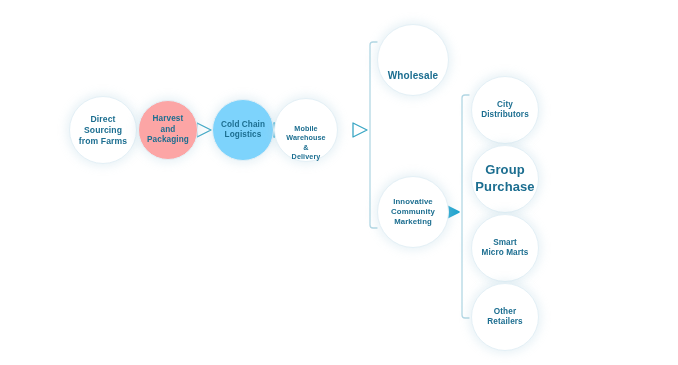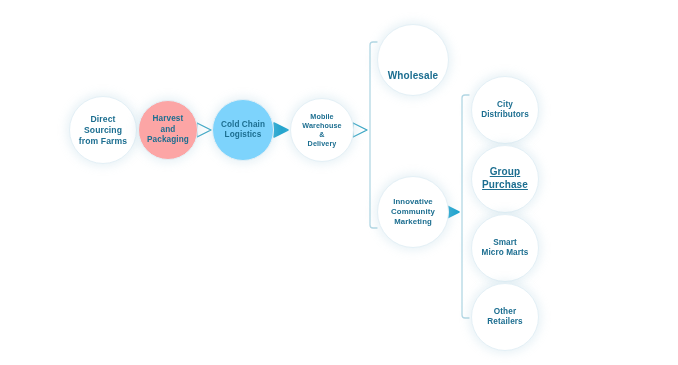--- a/index.html
+++ b/index.html
@@ -71,40 +71,40 @@
     </div>
     <div class="node" style="left: 138px; top: 100px; width: 60px; height: 60px; background: #fca5a5; border-color: rgb(228, 240, 246);">
       <span class="node-label" style="font-size: 8.2px; color: rgb(28, 110, 144);">Harvest
 and
 Packaging</span>
     </div>
     <div class="node" style="left: 212px; top: 99px; width: 62px; height: 62px; background: #7dd3fc; border-color: rgb(228, 240, 246);">
       <span class="node-label" style="font-size: 8.2px; color: rgb(28, 110, 144);">Cold Chain
 Logistics</span>
     </div>
-    <div class="node" style="left: 290px; top: 98px; width: 64px; height: 64px; background: rgb(255, 255, 255); border-color: rgb(228, 240, 246);">
+    <div class="node" style="left: 274px; top: 98px; width: 64px; height: 64px; background: rgb(255, 255, 255); border-color: rgb(228, 240, 246); align-items: flex-end;">
       <span class="node-label" style="font-size: 7.2px; color: rgb(28, 110, 144);">Mobile
 Warehouse
 &amp;
 Delivery</span>
     </div>
     <div class="node" style="left: 377px; top: 24px; width: 72px; height: 72px; background: rgb(255, 255, 255); border-color: rgb(228, 240, 246);">
       <span class="node-label" style="font-size: 10px; color: rgb(28, 110, 144); margin-top: 32px;">Wholesale</span>
     </div>
     <div class="node" style="left: 471px; top: 76px; width: 68px; height: 68px; background: rgb(255, 255, 255); border-color: rgb(228, 240, 246);">
       <span class="node-label" style="font-size: 8.2px; color: rgb(28, 110, 144);">City
 Distributors</span>
     </div>
     <div class="node" style="left: 377px; top: 176px; width: 72px; height: 72px; background: rgb(255, 255, 255); border-color: rgb(228, 240, 246);">
       <span class="node-label" style="font-size: 7.8px; color: rgb(28, 110, 144);">Innovative
 Community
 Marketing</span>
     </div>
     <div class="node" style="left: 471px; top: 145px; width: 68px; height: 68px; background: rgb(255, 255, 255); border-color: rgb(228, 240, 246);">
-      <span class="node-label" style="font-size: 10px; color: rgb(28, 110, 144); text-decoration: underline;">Group
+      <span class="node-label" style="font-size: 13px; color: rgb(28, 110, 144);">Group
 Purchase</span>
     </div>
     <div class="node" style="left: 471px; top: 214px; width: 68px; height: 68px; background: rgb(255, 255, 255); border-color: rgb(228, 240, 246);">
       <span class="node-label" style="font-size: 8.2px; color: rgb(28, 110, 144);">Smart
 Micro Marts</span>
     </div>
     <div class="node" style="left: 471px; top: 283px; width: 68px; height: 68px; background: rgb(255, 255, 255); border-color: rgb(228, 240, 246); align-items: center;">
       <span class="node-label" style="font-size: 8.2px; color: rgb(28, 110, 144);">Other
 Retailers</span>
     </div>

